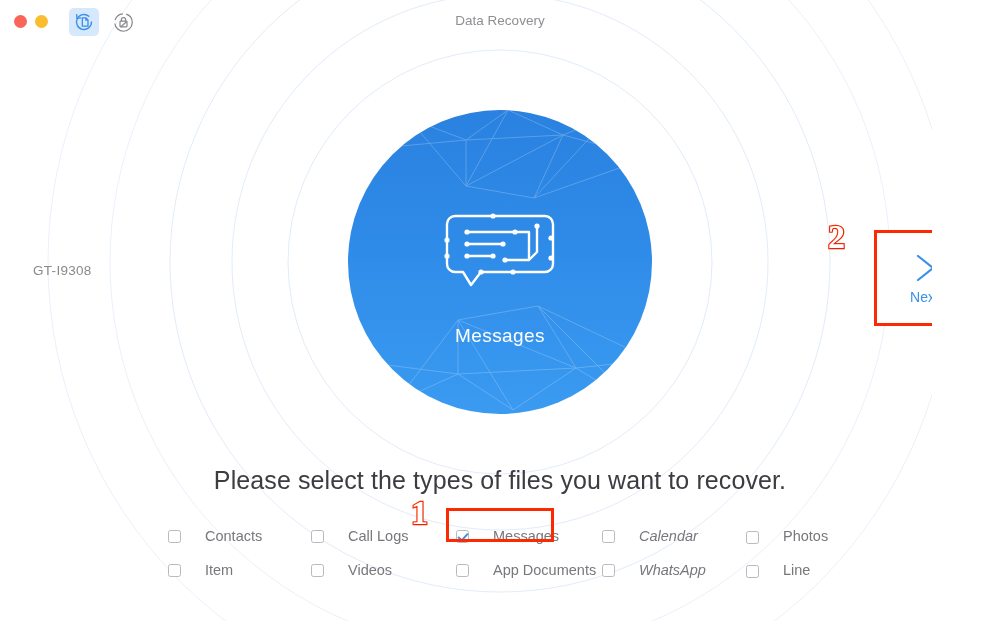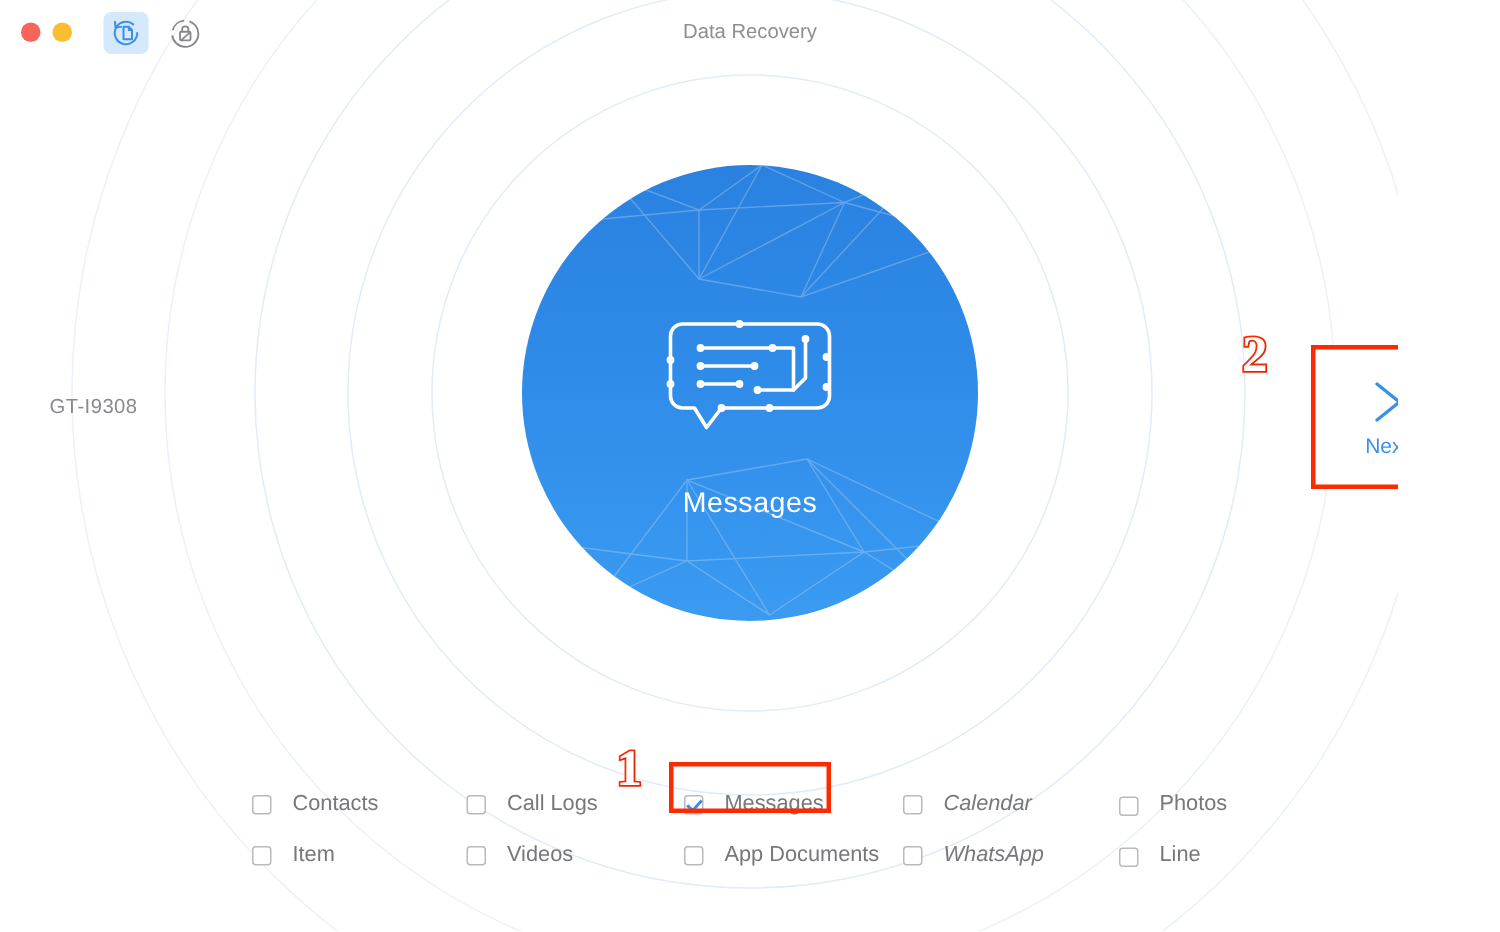--- a/index.html
+++ b/index.html
@@ -200,21 +200,21 @@
     width: 680px;
   }
   .cb-row {
     display: flex;
     height: 34px;
     align-items: center;
   }
   .cb {
     display: flex;
     align-items: center;
-    gap: 14px;
+    gap: 24px;
     cursor: pointer;
     position: relative;
   }
   .cb-c0 { width: 143px; }
   .cb-c1 { width: 145px; }
   .cb-c2 { width: 146px; }
   .cb-c3 { width: 144px; font-style: italic; }
   .cb-c4 { width: 100px; align-items: flex-end; }
 
   .box {
@@ -356,20 +356,21 @@
 
   <div class="next-wrap">
     <div class="next-inner">
       <svg width="30" height="34" viewBox="0 0 30 34">
         <path d="M8 5 L23 17 L8 29" fill="none" stroke="#3a90e8" stroke-width="2.2" stroke-linecap="round" stroke-linejoin="round"></path>
       </svg>
       <div class="next-label">Next</div>
     </div>
   </div>
 
+  <div class="prompt">Please select the types of files you want to recover.</div>
 
   <div class="cb-grid">
 
     <div class="cb-row">
       <label class="cb cb-c0">
         <span class="box"></span>
         <span class="cb-label">Contacts</span>
       </label>
       <label class="cb cb-c1">
         <span class="box"></span>

